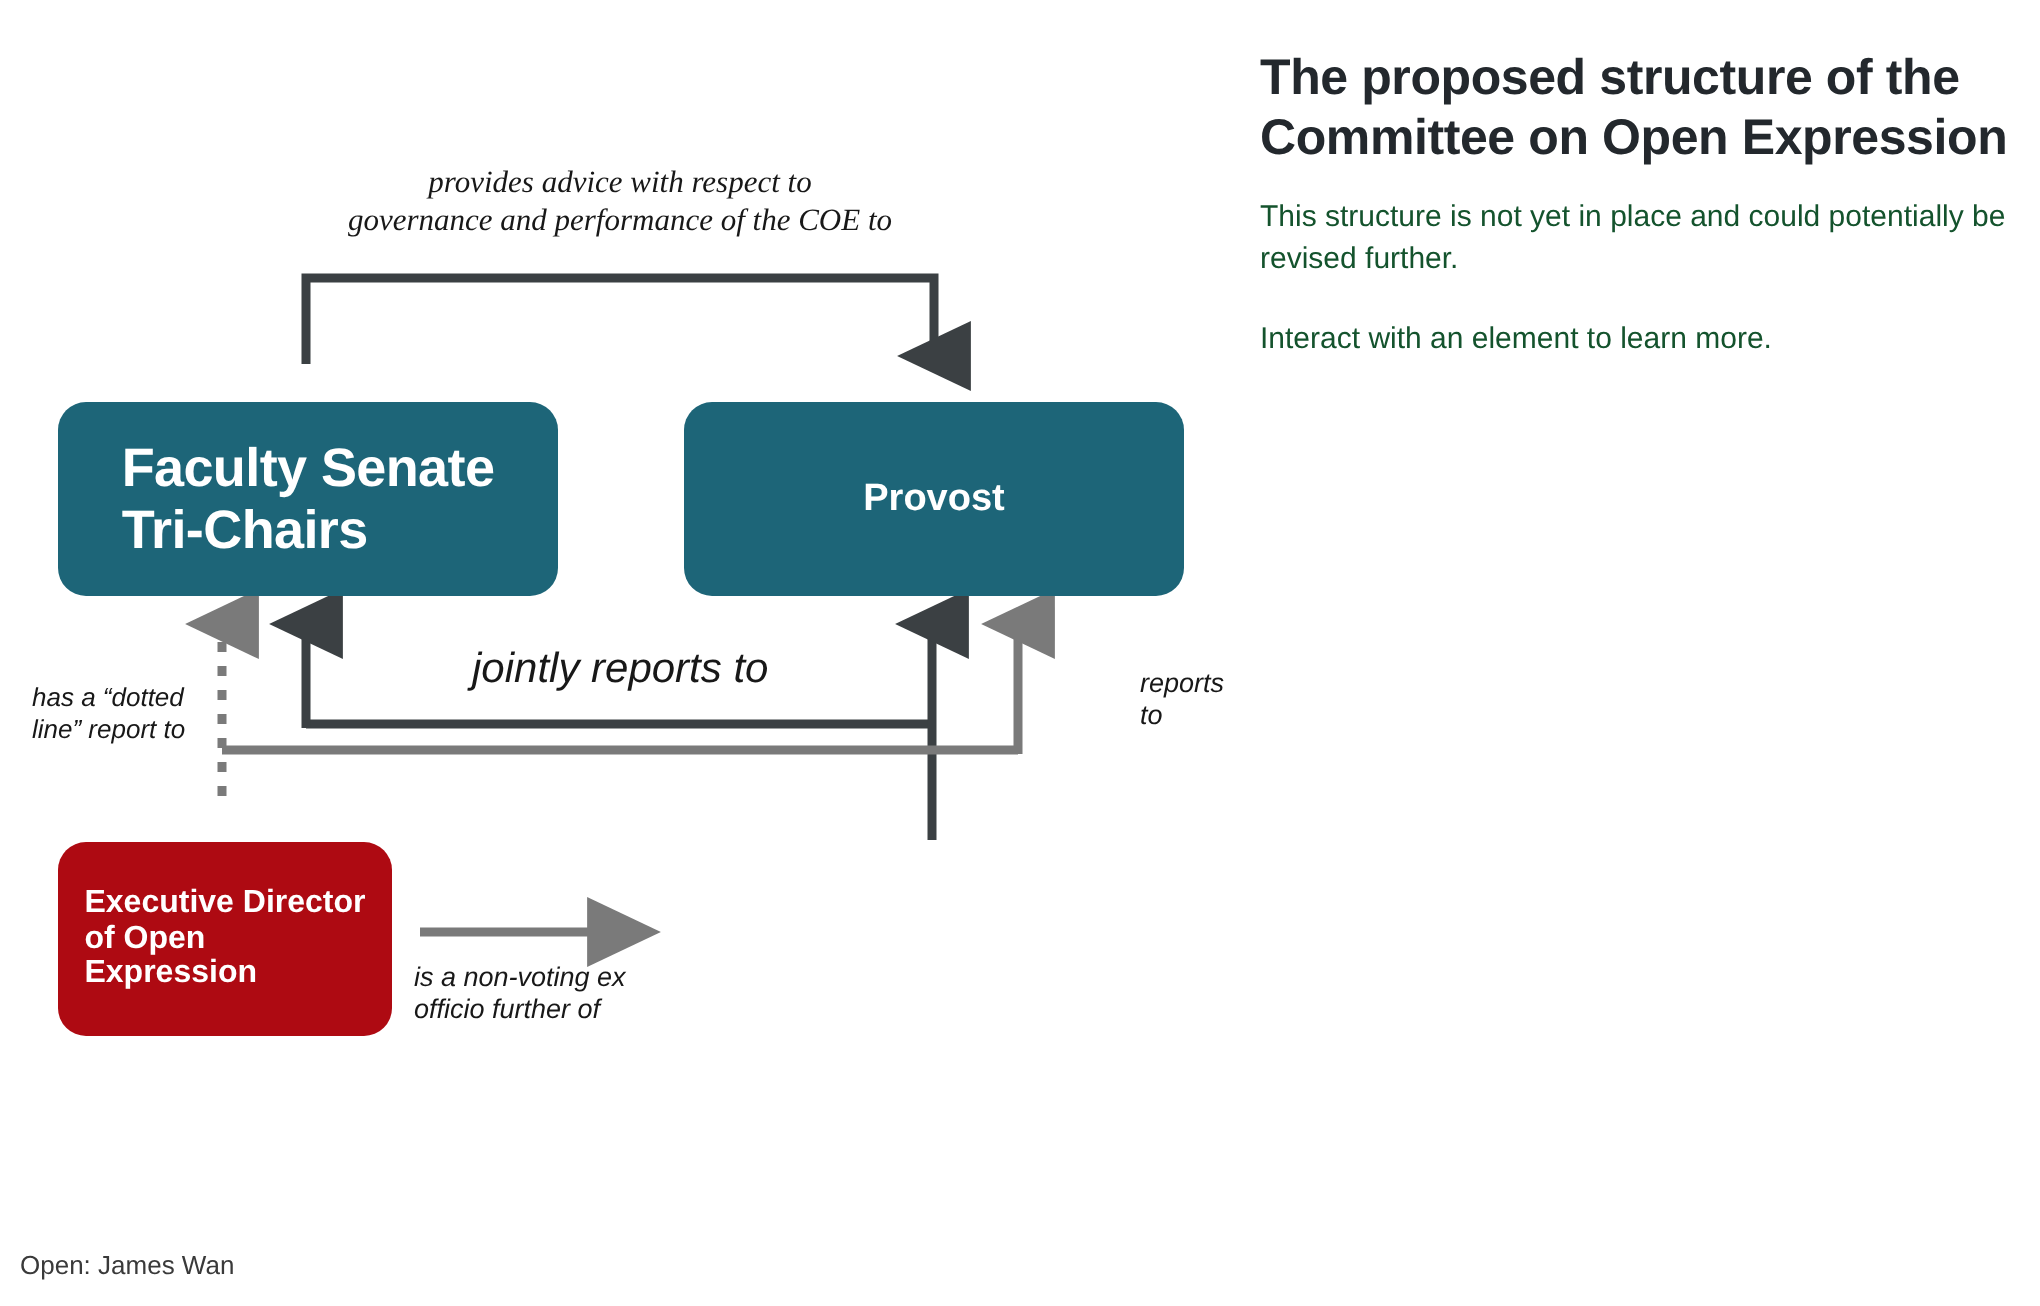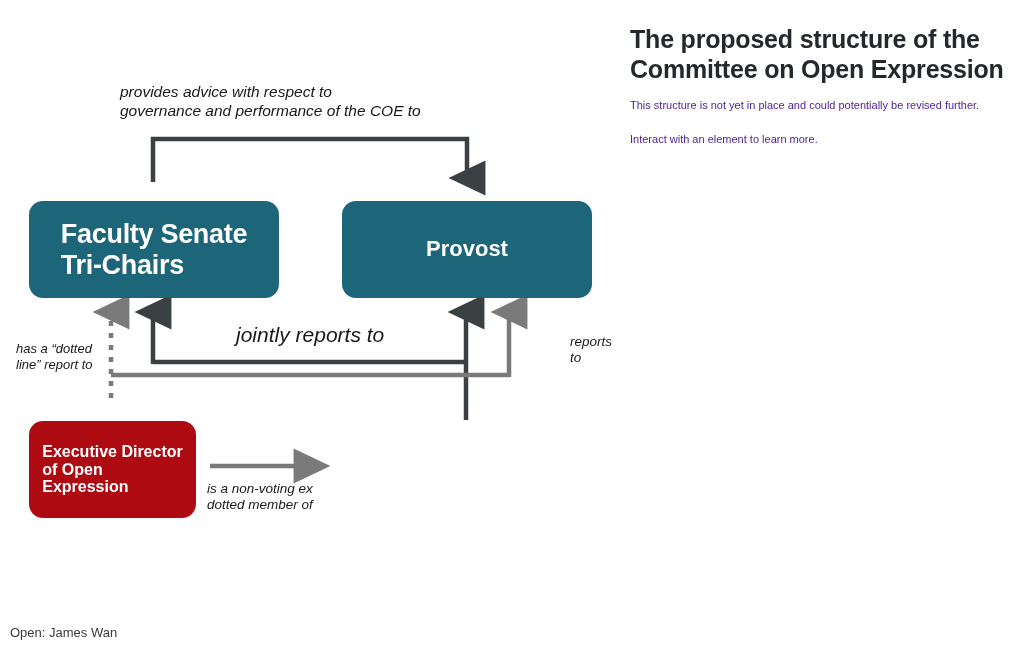--- a/index.html
+++ b/index.html
@@ -44,21 +44,21 @@
   .node-teal { background: #1d6578; }
   .node-red  { background: #ae0a12; }
 
   #box-faculty-senate {
     left: 29px; top: 201px; width: 250px; height: 97px;
     font-size: 27px;
     letter-spacing: -0.3px;
   }
   #box-provost {
     left: 342px; top: 201px; width: 250px; height: 97px;
-    font-size: 22px;
+    font-size: 19px;
   }
   #box-executive-director {
     left: 29px; top: 421px; width: 167px; height: 97px;
     font-size: 16px;
     padding: 12px 8px;
   }
   #box-committee {
     left: 342px; top: 421px; width: 250px; height: 97px;
     font-size: 25px;
     letter-spacing: -0.2px;
@@ -67,22 +67,23 @@
   .edge-label {
     position: absolute;
     font-style: italic;
     color: #181818;
     line-height: 1.2;
     white-space: pre-line;
   }
   #label-advice {
     left: 120px; top: 83px;
     width: 380px;
-    text-align: left;
+    text-align: center;
     font-size: 15.5px;
+    font-family: Liberation Serif, serif;
   }
   #label-jointly {
     left: 236px; top: 322px;
     font-size: 21px;
   }
   #label-dotted {
     left: 16px; top: 341px;
     font-size: 13px;
     width: 100px;
   }
@@ -121,23 +122,23 @@
   }
   #info-title {
     font-size: 25px;
     font-weight: bold;
     line-height: 1.2;
     color: #23282d;
     margin: 0 0 14px 0;
     letter-spacing: -0.2px;
   }
   .info-para {
-    font-size: 11px;
+    font-size: 15px;
     line-height: 1.42;
-    color: #4c1d95;
+    color: #14532d;
     margin: 0 0 18px 0;
   }
 </style>
 </head>
 <body>
 
 <div id="diagram-panel">
 
   <svg id="diagram-svg" viewBox="0 0 620 600">
     <defs>
@@ -201,21 +202,21 @@
 
   <div class="edge-label" id="label-jointly">jointly reports to</div>
 
   <div class="edge-label" id="label-dotted">has a “dotted
 line” report to</div>
 
   <div class="edge-label" id="label-reports-to">reports
 to</div>
 
   <div class="edge-label" id="label-exofficio">is a non-voting ex
-dotted member of</div>
+officio further of</div>
 
 
   <div id="chart-credit">Open: James Wan</div>
 </div>
 
 <div id="info-panel">
   <h1 id="info-title">The proposed structure of the Committee on Open Expression</h1>
   <p class="info-para">This structure is not yet in place and could potentially be revised further.</p>
   <p class="info-para">Interact with an element to learn more.</p>
 </div>

